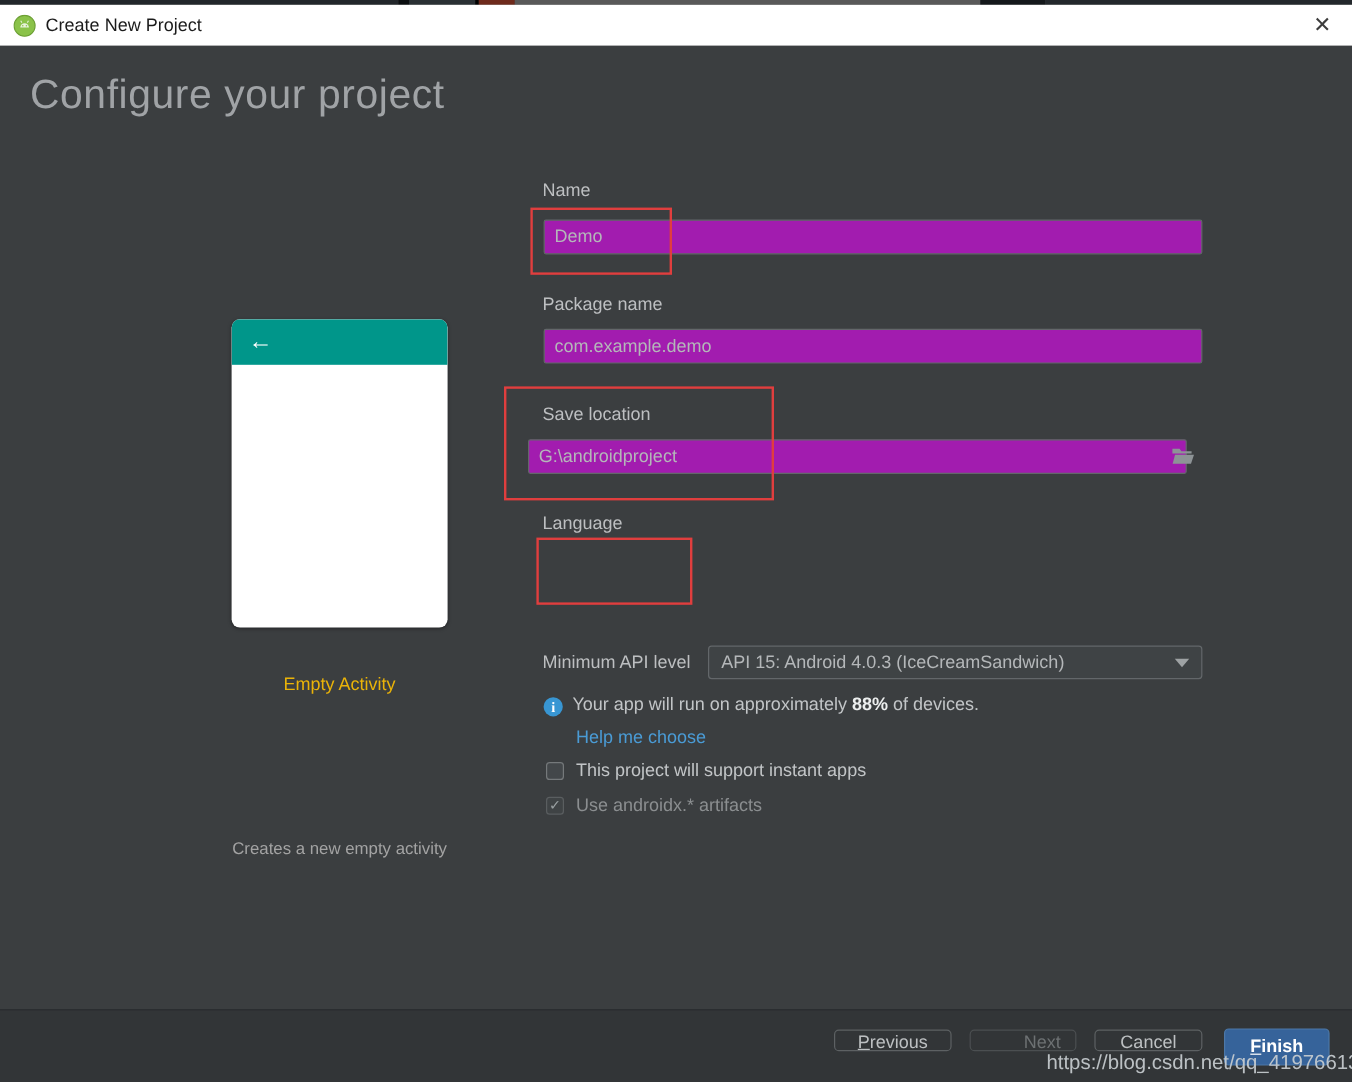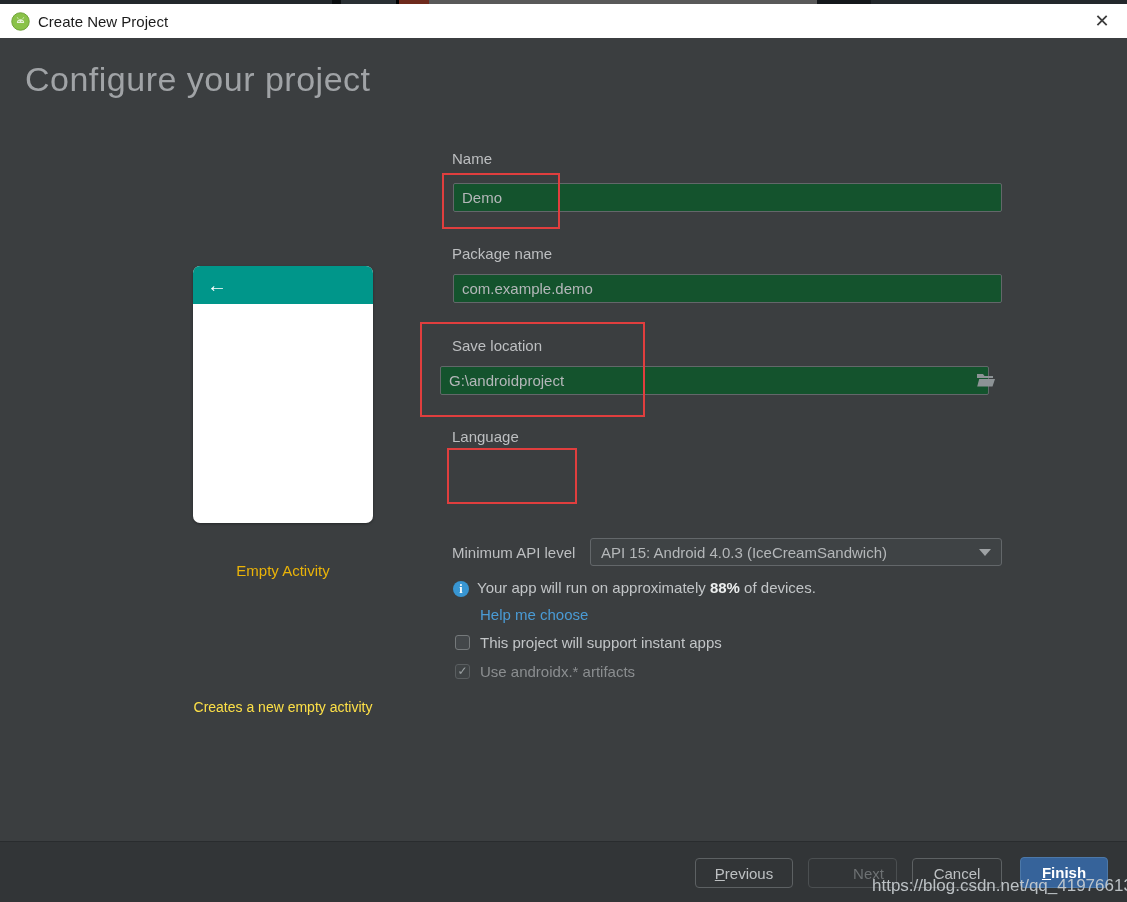--- a/index.html
+++ b/index.html
@@ -21,26 +21,26 @@
 
   
   .page-title{top:60px;left:25px;font-size:34px;font-weight:300;color:#a0a3a6;letter-spacing:.5px;}
 
   
   .phone{top:266px;left:193px;width:180px;height:257px;background:#ffffff;
          border-radius:7px;overflow:hidden;box-shadow:0 1px 3px rgba(0,0,0,.35);}
   .phone-header{height:38px;display:flex;align-items:center;padding-left:14px;}
   .phone-back{color:#ffffff;font-size:20px;font-weight:bold;line-height:1;}
   .tpl-name{top:562px;left:193px;width:180px;text-align:center;font-size:15px;color:#eab308;}
-  .tpl-desc{top:699px;left:123px;width:320px;text-align:center;font-size:14px;color:#fde047;}
+  .tpl-desc{top:699px;left:123px;width:320px;text-align:center;font-size:14px;color:#a3a3a3;}
 
   
   .fld-label{font-size:15px;color:#bdbfc1;}
   .txt-input{position:absolute;width:549px;height:29px;box-sizing:border-box;
-             background:#14532d;border:1px solid #63676a;border-radius:2px;
+             background:#a21caf;border:1px solid #63676a;border-radius:2px;
              color:#b4b7b9;font-size:15px;padding:0 8px;font-family:"Liberation Sans",sans-serif;outline:none;}
   .combo{position:absolute;width:549px;height:29px;box-sizing:border-box;background:#3f4345;
          border:1px solid #63676a;border-radius:3px;display:flex;align-items:center;
          padding:0 10px;color:#b4b7b9;font-size:15px;cursor:pointer;}
   .combo.focused{border:2px solid #4076a3;border-radius:7px;
                  box-shadow:0 0 0 1px #2d4f6d;padding:0 9px;}
   .combo .arrow{margin-left:auto;width:0;height:0;border-left:6px solid transparent;
                 border-right:6px solid transparent;border-top:7px solid #9ea2a4;}
   .folder-btn{position:absolute;cursor:pointer;line-height:0;}
 
@@ -60,21 +60,21 @@
   .chk-box.checked{border-color:#5a5e60;background:#3f4345;}
   .chk-label{font-size:15px;color:#c2c5c7;}
   .chk-label.dim{color:#8b8e90;}
 
   
   .anno{position:absolute;border:2px solid #e03e3e;pointer-events:none;}
 
   
   .btn-bar{top:841px;left:0;width:1127px;height:61px;background:#323537;
            border-top:1px solid #292c2e;box-sizing:border-box;}
-  .btn{position:absolute;height:30px;box-sizing:border-box;border:1px solid #5d6163;
+  .btn{position:absolute;height:18px;box-sizing:border-box;border:1px solid #5d6163;
        border-radius:4px;background:transparent;color:#bdc0c2;font-size:15px;
        font-family:"Liberation Sans",sans-serif;cursor:pointer;}
   .btn.disabled{color:#6d7173;border-color:#4b4f51;cursor:default;}
   .btn.primary{background:#36639a;border-color:#4c78a8;color:#ffffff;font-weight:bold;}
   .mnemonic::first-letter{text-decoration:underline;}
 
   .watermark{top:876px;left:872px;font-size:17px;color:rgba(200,205,208,.92);
              white-space:nowrap;}
 </style>
 </head>

